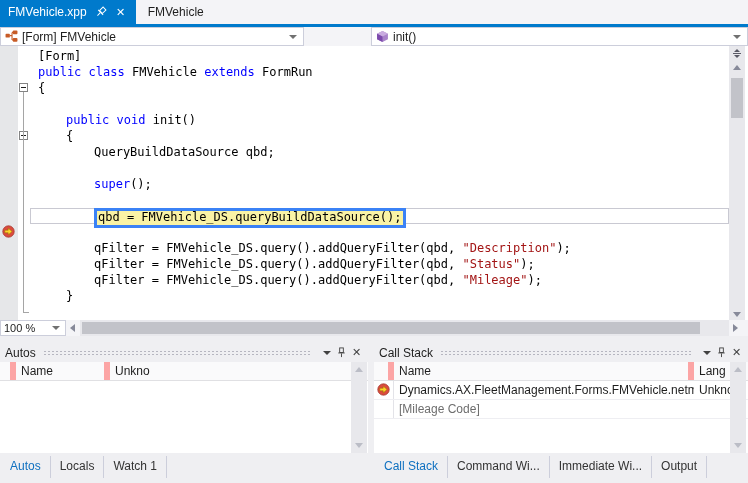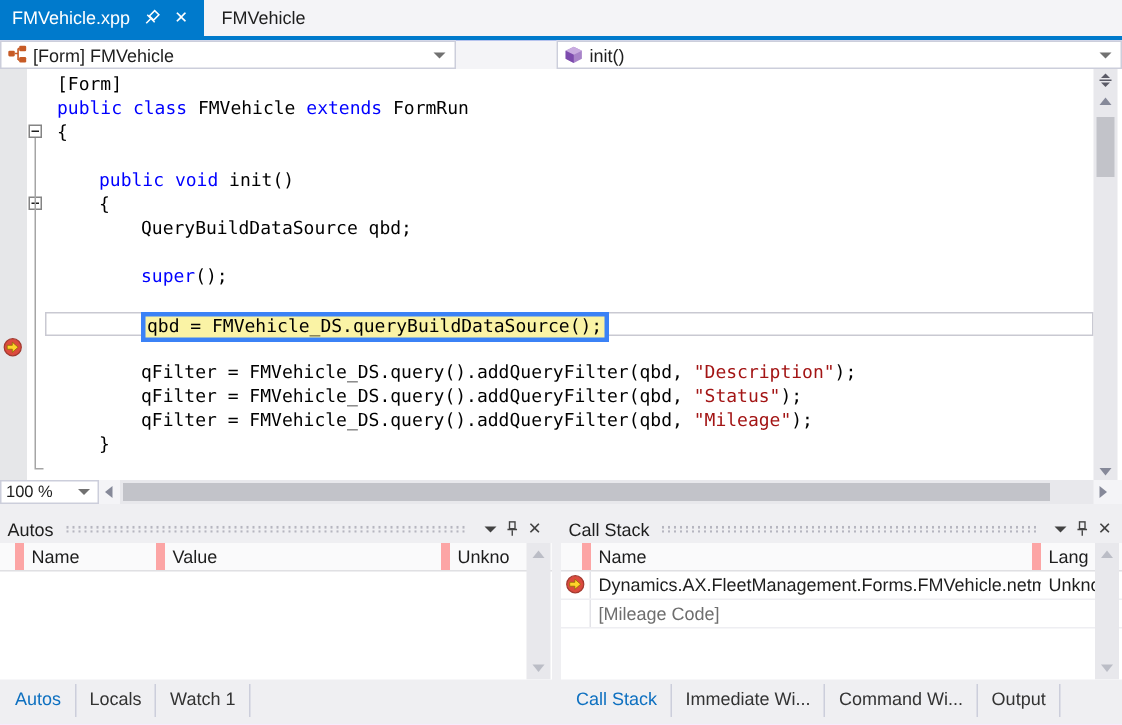--- a/index.html
+++ b/index.html
@@ -1,18 +1,18 @@
 <!DOCTYPE html>
 <html><head>
 <meta charset="utf-8">
 <style>
   html,body{margin:0;padding:0;background:#ffffff;}
   #app{position:relative;width:748px;height:483px;overflow:hidden;
        font-family:"Liberation Sans",sans-serif;font-size:12px;color:#1E1E1E;
-       background:#f0abfc;user-select:none;}
+       background:#4c1d95;user-select:none;}
   
   #tabstrip{position:absolute;left:0;top:0;width:748px;height:24px;background:#F4F4F7;display:flex;}
   .doc-tab{display:flex;align-items:center;height:24px;padding:0 8px;white-space:nowrap;}
   .doc-tab.active{background:#007ACC;color:#fff;}
   .doc-tab.inactive{color:#1E1E1E;padding:0 12px;}
   .tab-pin{margin-left:8px;width:13px;height:13px;display:flex;align-items:center;justify-content:center;}
   .tab-close{margin-left:6px;font-size:11px;line-height:11px;width:14px;text-align:center;}
   #blue-bar{position:absolute;left:0;top:24px;width:748px;height:3px;background:#007ACC;}
   
   #navbar{position:absolute;left:0;top:27px;width:748px;height:19px;background:#F4F4F7;}
@@ -205,21 +205,20 @@
                 <line x1="6" y1="7" x2="6" y2="11"></line>
           </g>
             </svg>
         </span>
         <span class="win-btn close">✕</span>
       </div>
       <div class="grid" style="top:19px;width:368px;height:91px;">
         <div class="grid-header">
           <div class="cell icon-cell" style="width:16px;"></div>
           <div class="cell" style="width:94px;">Name</div>
-          <div class="cell" style="width:190px;">Value</div>
           <div class="cell" style="width:51px;border-right:none;">Unkno</div>
         </div>
         <div class="sb-track-v" style="left:351px;top:0;width:16px;height:91px;">
           <span class="tri tri-up disabled" style="left:4px;top:5px;"></span>
           <span class="tri tri-down disabled" style="left:4px;bottom:5px;"></span>
         </div>
       </div>
     </div>
 
     <div class="panel" style="left:374px;width:374px;">
@@ -268,19 +267,19 @@
       </div>
     </div>
 
     <div class="tool-tabs" style="left:0;" id="left-tool-tabs">
         <div class="tool-tab active">Autos</div>
         <div class="tool-tab">Locals</div>
         <div class="tool-tab">Watch 1</div>
       </div>
     <div class="tool-tabs" style="left:374px;" id="right-tool-tabs">
         <div class="tool-tab active">Call Stack</div>
+        <div class="tool-tab">Command Wi...</div>
         <div class="tool-tab">Immediate Wi...</div>
-        <div class="tool-tab">Command Wi...</div>
         <div class="tool-tab">Output</div>
       </div>
   </div>
 
 </div>
 
 </body></html>

